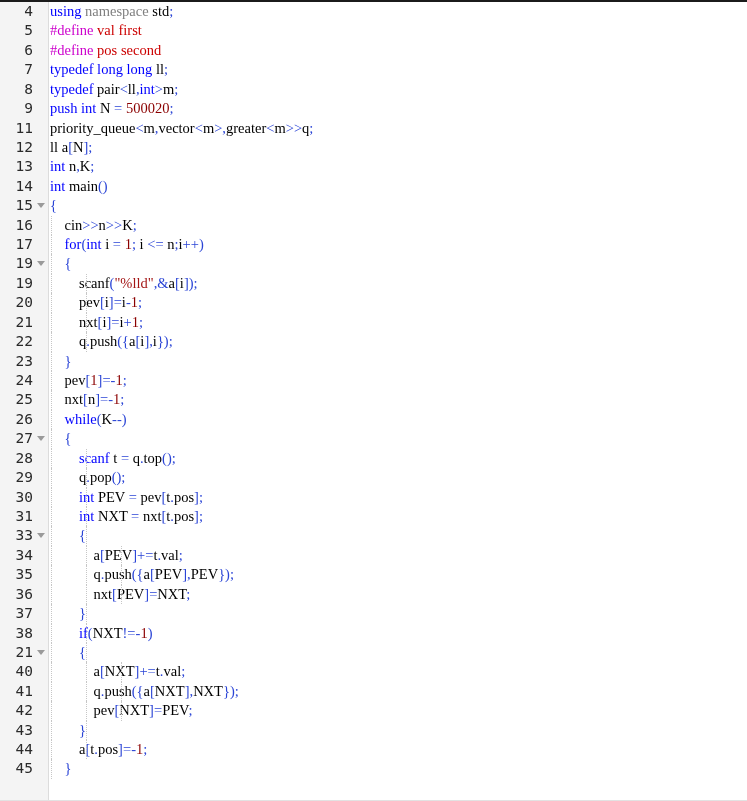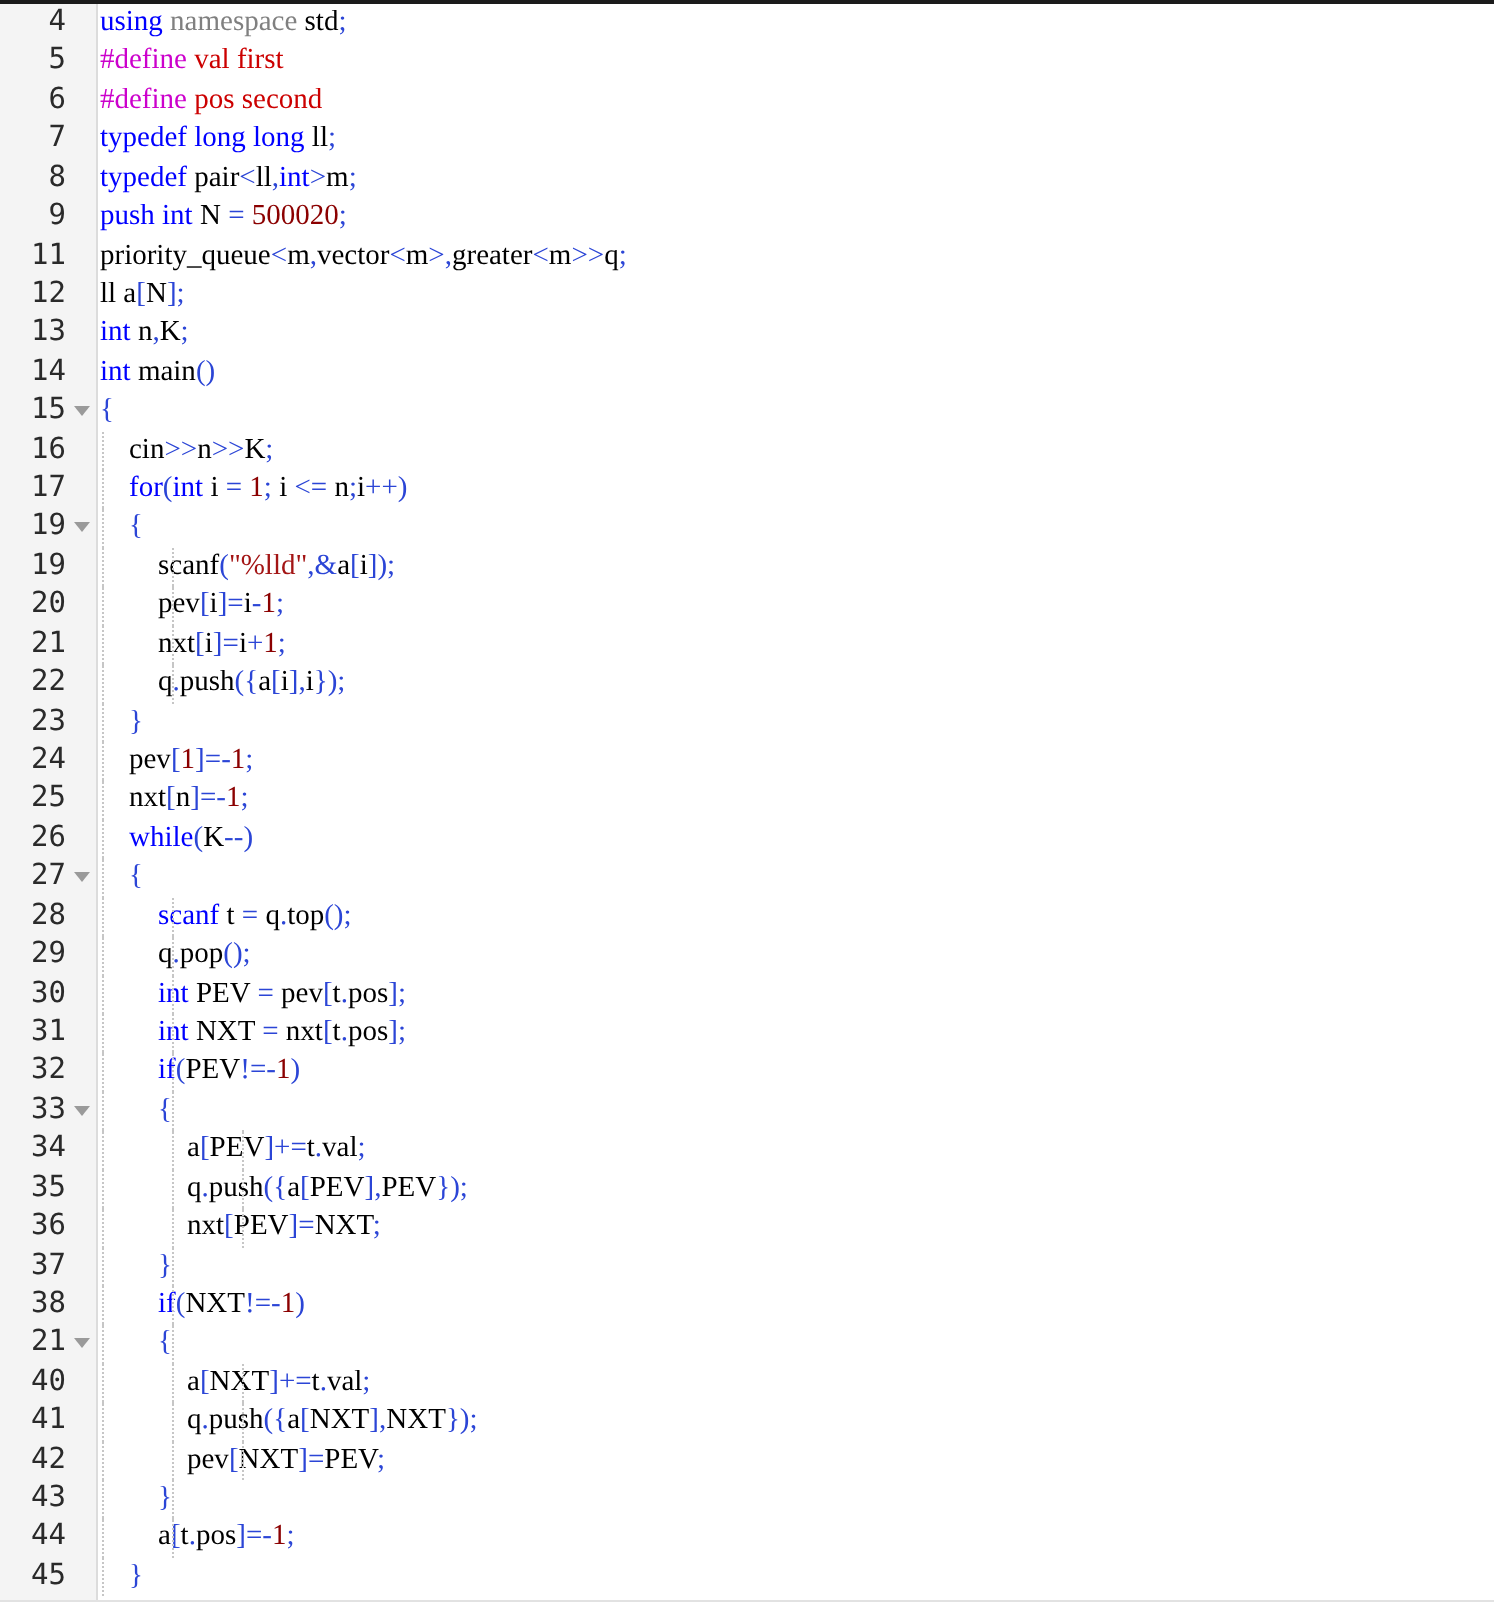--- a/index.html
+++ b/index.html
@@ -146,21 +146,20 @@
       <div class="line"><span class="lnum">22</span><span class="guide" style="left: 51px;"></span><span class="guide" style="left: 85.8px;"></span><span class="code"><span class="id">        q</span><span class="op">.</span><span class="id">push</span><span class="op">({</span><span class="id">a</span><span class="op">[</span><span class="id">i</span><span class="op">],</span><span class="id">i</span><span class="op">});</span></span></div>
       <div class="line"><span class="lnum">23</span><span class="guide" style="left: 51px;"></span><span class="code"><span class="id">    </span><span class="op">}</span></span></div>
       <div class="line"><span class="lnum">24</span><span class="guide" style="left: 51px;"></span><span class="code"><span class="id">    pev</span><span class="op">[</span><span class="num">1</span><span class="op">]</span><span class="op">=</span><span class="op">-</span><span class="num">1</span><span class="op">;</span></span></div>
       <div class="line"><span class="lnum">25</span><span class="guide" style="left: 51px;"></span><span class="code"><span class="id">    nxt</span><span class="op">[</span><span class="id">n</span><span class="op">]</span><span class="op">=</span><span class="op">-</span><span class="num">1</span><span class="op">;</span></span></div>
       <div class="line"><span class="lnum">26</span><span class="guide" style="left: 51px;"></span><span class="code"><span class="id">    </span><span class="kw">while</span><span class="op">(</span><span class="id">K</span><span class="op">--)</span></span></div>
       <div class="line"><span class="lnum">27</span><span class="fold"><span class="tri"></span></span><span class="guide" style="left: 51px;"></span><span class="code"><span class="id">    </span><span class="op">{</span></span></div>
       <div class="line"><span class="lnum">28</span><span class="guide" style="left: 51px;"></span><span class="guide" style="left: 85.8px;"></span><span class="code"><span class="id">        </span><span class="kw">scanf</span><span class="id"> t </span><span class="op">=</span><span class="id"> q</span><span class="op">.</span><span class="id">top</span><span class="op">();</span></span></div>
       <div class="line"><span class="lnum">29</span><span class="guide" style="left: 51px;"></span><span class="guide" style="left: 85.8px;"></span><span class="code"><span class="id">        q</span><span class="op">.</span><span class="id">pop</span><span class="op">();</span></span></div>
       <div class="line"><span class="lnum">30</span><span class="guide" style="left: 51px;"></span><span class="guide" style="left: 85.8px;"></span><span class="code"><span class="id">        </span><span class="kw">int</span><span class="id"> PEV </span><span class="op">=</span><span class="id"> pev</span><span class="op">[</span><span class="id">t</span><span class="op">.</span><span class="id">pos</span><span class="op">];</span></span></div>
       <div class="line"><span class="lnum">31</span><span class="guide" style="left: 51px;"></span><span class="guide" style="left: 85.8px;"></span><span class="code"><span class="id">        </span><span class="kw">int</span><span class="id"> NXT </span><span class="op">=</span><span class="id"> nxt</span><span class="op">[</span><span class="id">t</span><span class="op">.</span><span class="id">pos</span><span class="op">];</span></span></div>
-      <div class="line"><span class="lnum">32</span><span class="guide" style="left: 51px;"></span><span class="guide" style="left: 85.8px;"></span><span class="code"><span class="id">        </span><span class="kw">if</span><span class="op">(</span><span class="id">PEV</span><span class="op">!=</span><span class="op">-</span><span class="num">1</span><span class="op">)</span></span></div>
       <div class="line"><span class="lnum">33</span><span class="fold"><span class="tri"></span></span><span class="guide" style="left: 51px;"></span><span class="guide" style="left: 85.8px;"></span><span class="code"><span class="id">        </span><span class="op">{</span></span></div>
       <div class="line"><span class="lnum">34</span><span class="guide" style="left: 51px;"></span><span class="guide" style="left: 85.8px;"></span><span class="guide" style="left: 120.6px;"></span><span class="code"><span class="id">            a</span><span class="op">[</span><span class="id">PEV</span><span class="op">]</span><span class="op">+=</span><span class="id">t</span><span class="op">.</span><span class="id">val</span><span class="op">;</span></span></div>
       <div class="line"><span class="lnum">35</span><span class="guide" style="left: 51px;"></span><span class="guide" style="left: 85.8px;"></span><span class="guide" style="left: 120.6px;"></span><span class="code"><span class="id">            q</span><span class="op">.</span><span class="id">push</span><span class="op">({</span><span class="id">a</span><span class="op">[</span><span class="id">PEV</span><span class="op">],</span><span class="id">PEV</span><span class="op">});</span></span></div>
       <div class="line"><span class="lnum">36</span><span class="guide" style="left: 51px;"></span><span class="guide" style="left: 85.8px;"></span><span class="guide" style="left: 120.6px;"></span><span class="code"><span class="id">            nxt</span><span class="op">[</span><span class="id">PEV</span><span class="op">]</span><span class="op">=</span><span class="id">NXT</span><span class="op">;</span></span></div>
       <div class="line"><span class="lnum">37</span><span class="guide" style="left: 51px;"></span><span class="guide" style="left: 85.8px;"></span><span class="code"><span class="id">        </span><span class="op">}</span></span></div>
       <div class="line"><span class="lnum">38</span><span class="guide" style="left: 51px;"></span><span class="guide" style="left: 85.8px;"></span><span class="code"><span class="id">        </span><span class="kw">if</span><span class="op">(</span><span class="id">NXT</span><span class="op">!=</span><span class="op">-</span><span class="num">1</span><span class="op">)</span></span></div>
       <div class="line"><span class="lnum">21</span><span class="fold"><span class="tri"></span></span><span class="guide" style="left: 51px;"></span><span class="guide" style="left: 85.8px;"></span><span class="code"><span class="id">        </span><span class="op">{</span></span></div>
       <div class="line"><span class="lnum">40</span><span class="guide" style="left: 51px;"></span><span class="guide" style="left: 85.8px;"></span><span class="guide" style="left: 120.6px;"></span><span class="code"><span class="id">            a</span><span class="op">[</span><span class="id">NXT</span><span class="op">]</span><span class="op">+=</span><span class="id">t</span><span class="op">.</span><span class="id">val</span><span class="op">;</span></span></div>
       <div class="line"><span class="lnum">41</span><span class="guide" style="left: 51px;"></span><span class="guide" style="left: 85.8px;"></span><span class="guide" style="left: 120.6px;"></span><span class="code"><span class="id">            q</span><span class="op">.</span><span class="id">push</span><span class="op">({</span><span class="id">a</span><span class="op">[</span><span class="id">NXT</span><span class="op">],</span><span class="id">NXT</span><span class="op">});</span></span></div>
       <div class="line"><span class="lnum">42</span><span class="guide" style="left: 51px;"></span><span class="guide" style="left: 85.8px;"></span><span class="guide" style="left: 120.6px;"></span><span class="code"><span class="id">            pev</span><span class="op">[</span><span class="id">NXT</span><span class="op">]</span><span class="op">=</span><span class="id">PEV</span><span class="op">;</span></span></div>

